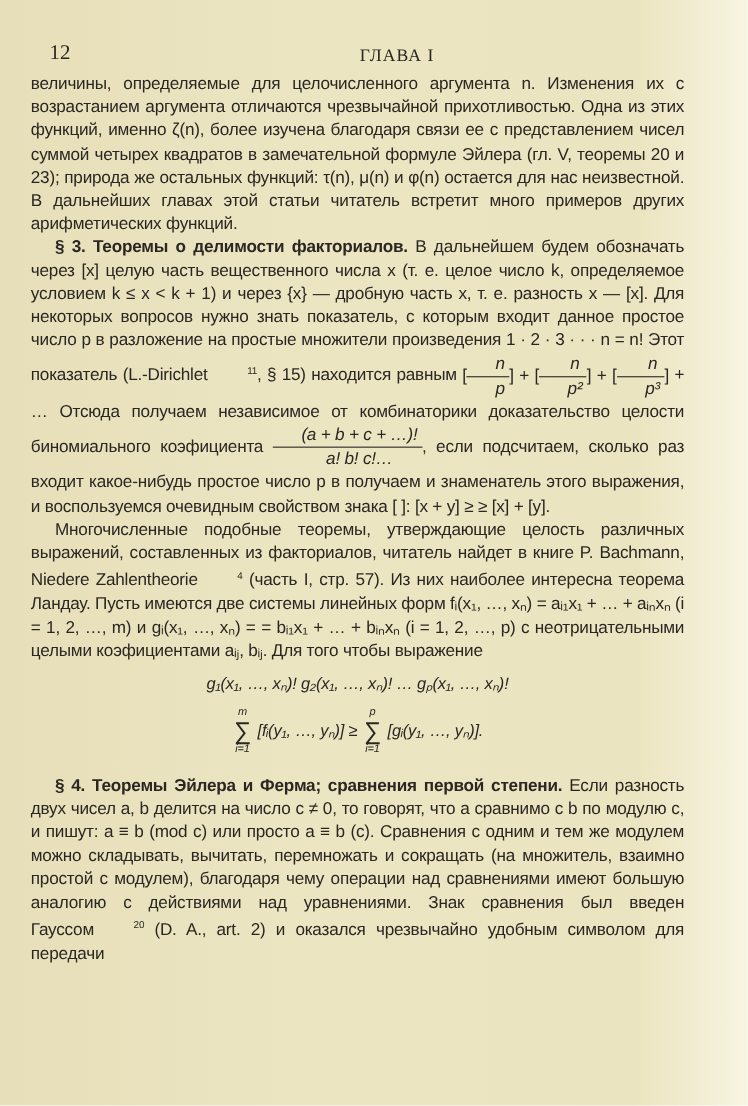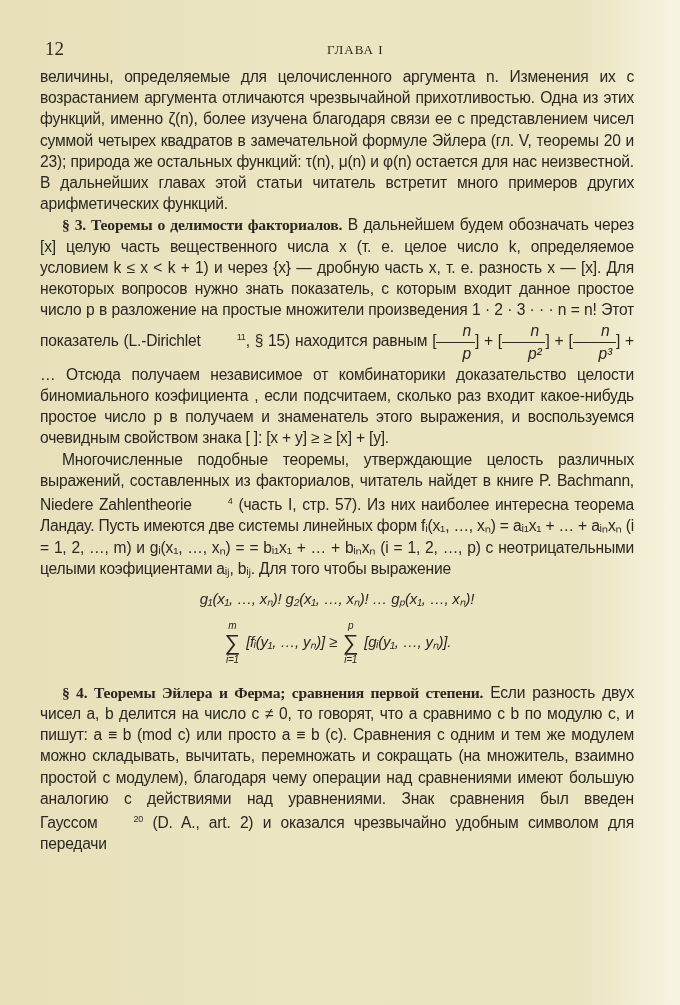--- a/index.html
+++ b/index.html
@@ -6,25 +6,25 @@
     body {
       width: 680px; height: 1005px; overflow: hidden;
       background: linear-gradient(90deg, #e6dfb9 0%, #ece5c2 40%, #ebe4c0 85%, #f3efd6 95%, #f7f5e3 100%);
       font-family: "Liberation Serif", serif;
       color: #2a2622;
       position: relative;
     }
     .page { position: absolute; left: 0; top: 0; width: 680px; height: 1005px; }
     .header { position: absolute; top: 38px; left: 45px; width: 590px; height: 22px; }
     .pagenum { position: absolute; left: 0; top: 0; font-size: 19px; }
-    .runhead { position: absolute; left: 282px; top: 4px; font-size: 13px; letter-spacing: 1px; }
-    .body { position: absolute; left: 40px; top: 66px; width: 594px; font-size: 15.6px; line-height: 21.2px; text-align: justify; }
+    .runhead { position: absolute; left: 282px; top: 4px; font-size: 16px; letter-spacing: 1px; }
+    .body { position: absolute; left: 28px; top: 66px; width: 594px; font-size: 15.6px; line-height: 21.2px; text-align: justify; }
     .body p { margin: 0; }
     .indent { text-indent: 22px; }
-    .sec { font-family: Liberation Serif, serif; font-weight: bold; }
+    .sec { font-family: Liberation Sans, sans-serif; font-weight: bold; }
     .sans { font-family: "Liberation Sans", sans-serif; font-stretch: condensed; letter-spacing: -0.2px; }
     i { font-style: italic; }
     .display { text-align: center; margin: 8px 0 10px; font-style: italic; font-size: 15px; }
     .frac { display: inline-block; vertical-align: middle; text-align: center; }
     .frac .num { display: block; border-bottom: 1px solid #2a2622; padding: 0 4px; }
     .frac .den { display: block; padding: 0 4px; }
     .sum { display: inline-block; vertical-align: middle; text-align: center; line-height: 12px; margin: 0 2px; }
     .sum .top, .sum .bot { display: block; font-size: 10px; font-style: italic; }
     .sum .sig { display: block; font-size: 22px; font-style: normal; line-height: 22px; }
     sup { font-size: 9px; margin-left: 36px; }
@@ -40,21 +40,21 @@
   </div>
 
   <div class="body sans">
     <p>величины, определяемые для целочисленного аргумента n. Изменения их с возрастанием аргумента отличаются чрезвычайной прихотливостью. Одна из этих функций, именно ζ(n), более изучена благодаря связи ее с представлением чисел суммой четырех квадратов в замечательной формуле Эйлера (гл. V, теоремы 20 и 23); природа же остальных функций: τ(n), μ(n) и φ(n) остается для нас неизвестной. В дальнейших главах этой статьи читатель встретит много примеров других арифметических функций.</p>
 
     <p class="indent">
       <span class="sec">§ 3. Теоремы о делимости факториалов.</span>
       <span>В дальнейшем будем обозначать через [x] целую часть вещественного числа x (т. е. целое число k, определяемое условием k ≤ x &lt; k + 1) и через {x} — дробную часть x, т. е. разность x — [x]. Для некоторых вопросов нужно знать показатель, с которым входит данное простое число p в разложение на простые множители произведения 1 · 2 · 3 · · · n = n! Этот показатель (L.-Dirichlet</span><sup>11</sup><span>, § 15) находится равным</span>
       <span>[<span class="frac"><i class="num">n</i><i class="den">p</i></span>] + [<span class="frac"><i class="num">n</i><i class="den">p²</i></span>] + [<span class="frac"><i class="num">n</i><i class="den">p³</i></span>]</span>
       <span>+ … Отсюда получаем независимое от комбинаторики доказательство целости биномиального коэфициента</span>
-      <span>, если подсчитаем, сколько раз входит какое-нибудь простое число p в получаем и знаменатель этого выражения, и воспользуемся очевидным свойством знака [ ]: [x + y] ≥ ≥ [x] + [y].</span>
+      <span class="frac"><i class="num">(a + b + c + …)!</i><i class="den">a! b! c!…</i></span><span>, если подсчитаем, сколько раз входит какое-нибудь простое число p в получаем и знаменатель этого выражения, и воспользуемся очевидным свойством знака [ ]: [x + y] ≥ ≥ [x] + [y].</span>
     </p>
 
     <p class="indent">
       <span>Многочисленные подобные теоремы, утверждающие целость различных выражений, составленных из факториалов, читатель найдет в книге P. Bachmann, Niedere Zahlentheorie</span><sup>4</sup>
       <span>(часть I, стр. 57). Из них наиболее интересна теорема Ландау. Пусть имеются две системы линейных форм fᵢ(x₁, …, xₙ) = aᵢ₁x₁ + … + aᵢₙxₙ (i = 1, 2, …, m) и gᵢ(x₁, …, xₙ) = = bᵢ₁x₁ + … + bᵢₙxₙ (i = 1, 2, …, p) с неотрицательными целыми коэфициентами aᵢⱼ, bᵢⱼ. Для того чтобы выражение</span>
     </p>
 
     <div class="display">
       <span class="frac"><span class="den">g₁(x₁, …, xₙ)! g₂(x₁, …, xₙ)! … gₚ(x₁, …, xₙ)!</span></span>
     </div>

